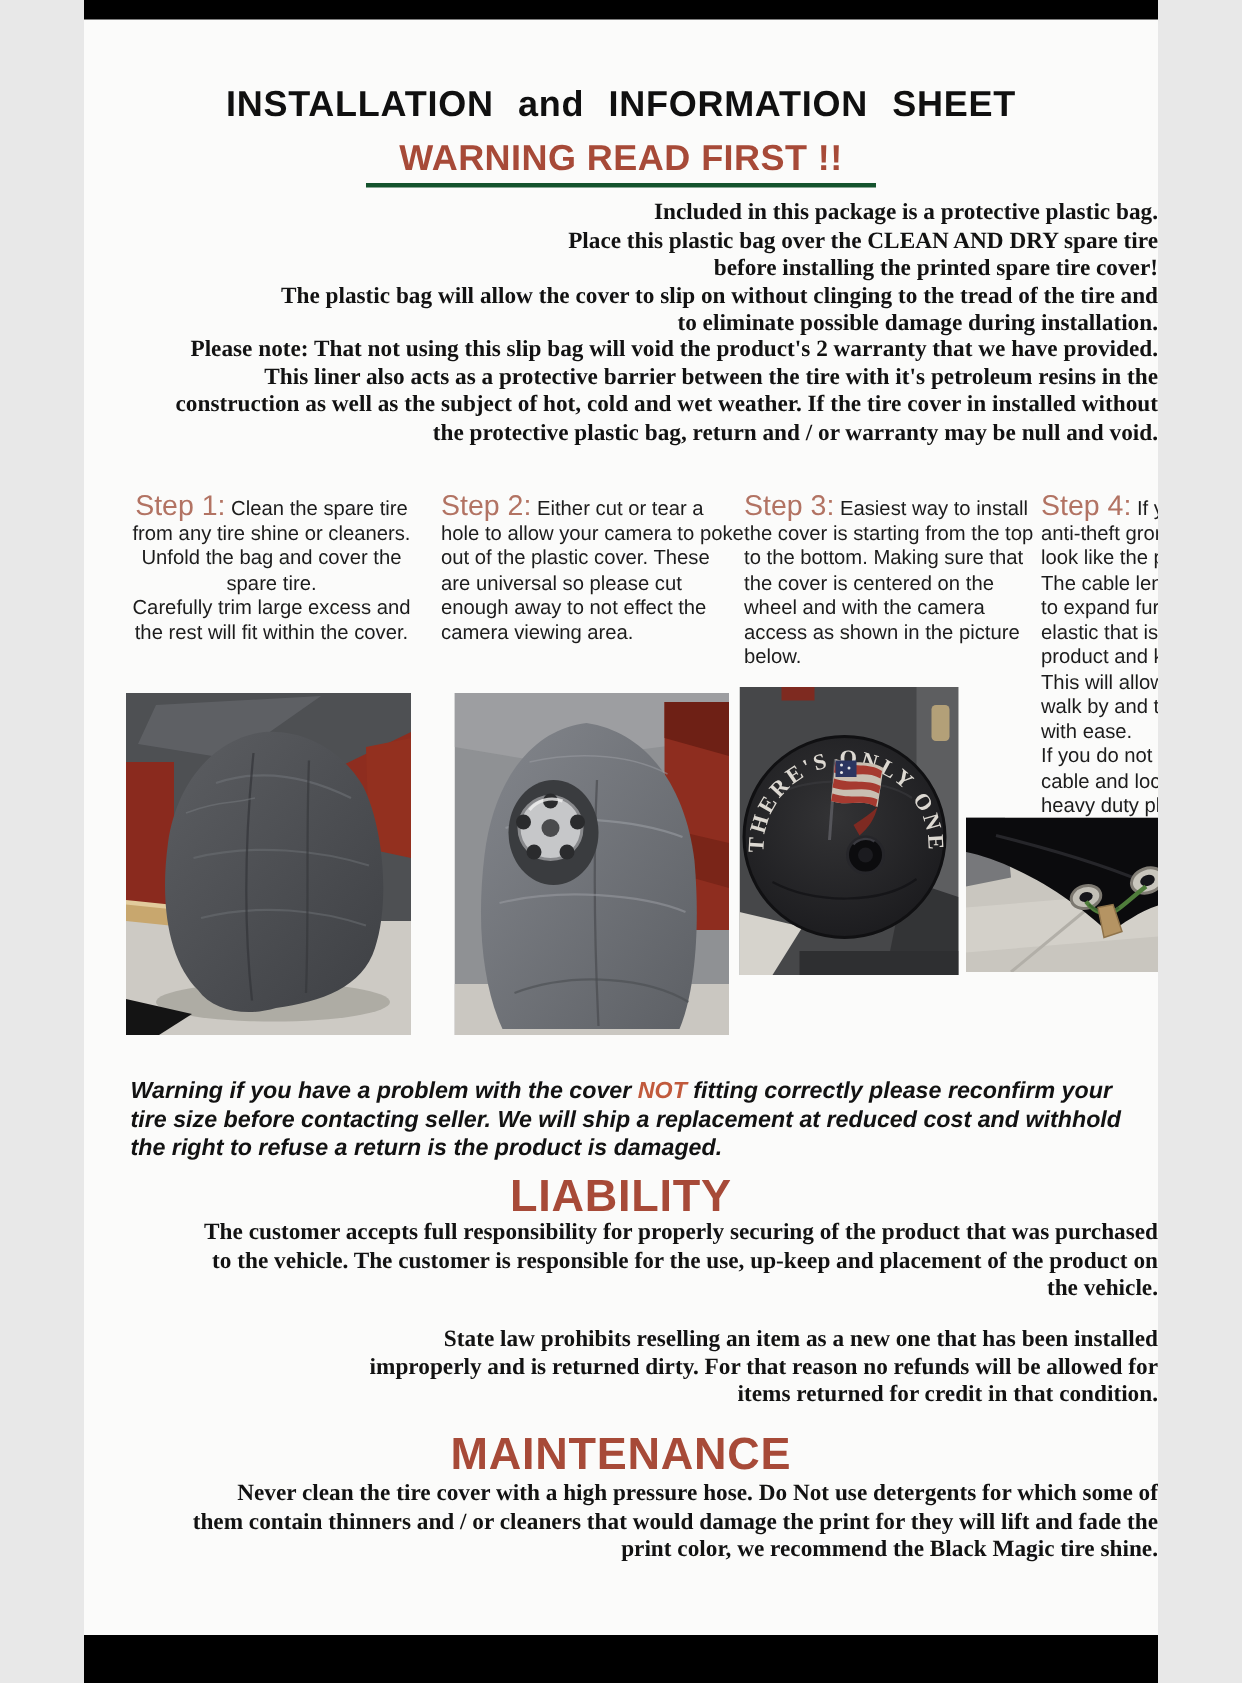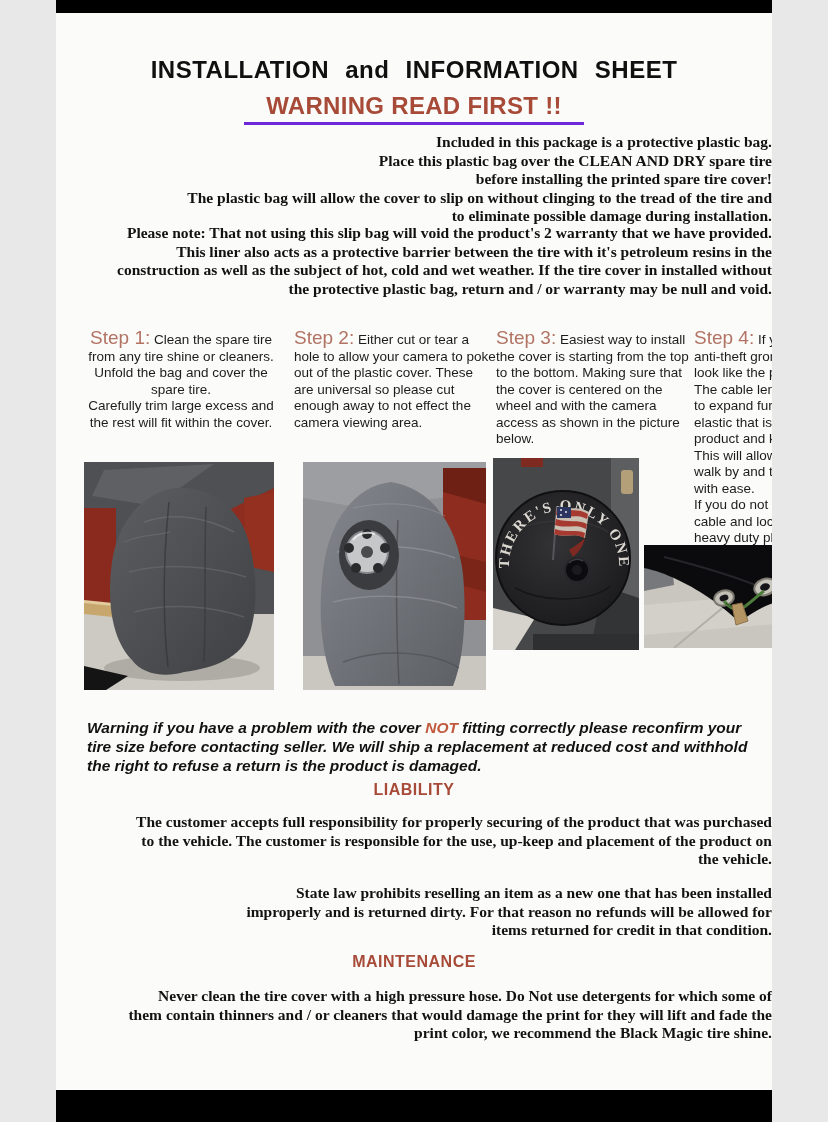--- a/index.html
+++ b/index.html
@@ -6,21 +6,21 @@
   .sheet{position:relative;width:716px;height:1122px;margin:0 auto;background:#fbfbfa;
          font-family:"Liberation Sans",sans-serif;color:#161616;overflow:hidden;}
   .bar{position:absolute;left:0;right:0;background:#000;}
   .bar.top{top:0;height:13px;}
   .bar.bottom{top:1090px;height:32px;}
 
   .doc-title{position:absolute;top:56px;left:0;right:0;text-align:center;
              font-size:24px;font-weight:bold;letter-spacing:.5px;word-spacing:9px;color:#101010;}
   .warn-head-wrap{position:absolute;top:92px;left:0;right:0;text-align:center;}
   .warn-head{display:inline-block;font-size:24px;font-weight:bold;color:#a74a38;
-             border-bottom:3px solid #6d28d9;padding:0 22px 2px;letter-spacing:.3px;}
+             border-bottom:3px solid #14532d;padding:0 22px 2px;letter-spacing:.3px;}
 
   .cpar{position:absolute;left:0;right:0;text-align:right;font-weight:bold;
         font-size:15.5px;line-height:18.5px;white-space:pre-line;color:#121212;font-family:Liberation Serif, serif;}
   .intro1{top:133px;}
   .intro2{top:224px;}
 
   .step{position:absolute;top:330px;font-size:13.5px;line-height:16.5px;color:#1c1c1c;}
   .step .lbl{font-size:19px;color:#b27363;}
   .step .txt{white-space:pre-line;}
   .step1{left:25px;width:200px;text-align:center;}
@@ -32,21 +32,21 @@
   .photo svg{display:block;width:100%;height:100%;}
   .photo1{left:28px;top:462px;width:190px;height:228px;}
   .photo2{left:247px;top:462px;width:183px;height:228px;}
   .photo3{left:437px;top:458px;width:146px;height:192px;}
   .photo4{left:588px;top:545px;width:240px;height:103px;}
 
   .fit-warning{position:absolute;top:718px;left:31px;right:18px;font-weight:bold;
                font-size:15.5px;line-height:19px;color:#121212;font-style:italic;}
   .fit-warning .hl{color:#c15a3c;}
 
-  .sec-head{position:absolute;left:0;right:0;text-align:center;font-size:16px;
+  .sec-head{position:absolute;left:0;right:0;text-align:center;font-size:30px;
             font-weight:bold;color:#a74a38;letter-spacing:.5px;}
   .liability-head{top:781px;}
   .liability-body{top:813px;}
   .state-law{top:884px;}
   .maintenance-head{top:953px;}
   .maintenance-body{top:987px;padding-left:28px;}
 </style>
 </head>
 <body>
 

